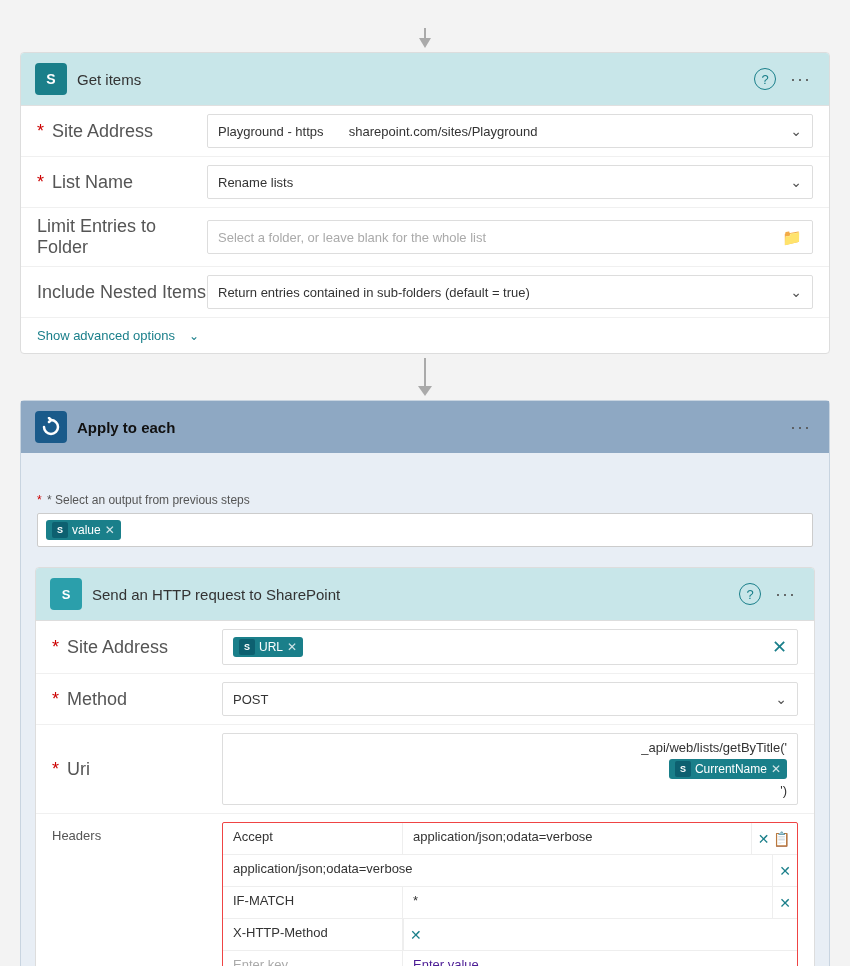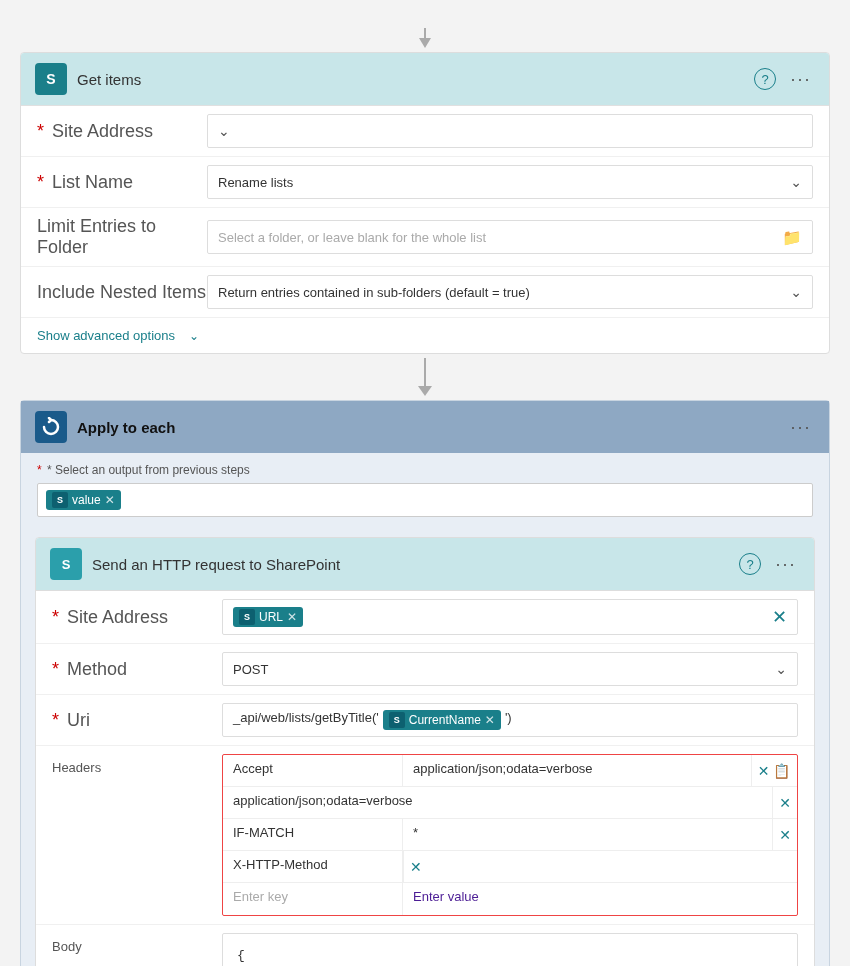--- a/index.html
+++ b/index.html
@@ -205,20 +205,21 @@
       font-size: 15px;
       font-weight: 700;
       color: #111;
       flex: 1;
     }
 
     
     .select-output-row {
       padding: 10px 16px;
       background: #e8eef5;
+      margin-top: 30px;
     }
 
     .select-output-label {
       font-size: 12px;
       color: #555;
       margin-bottom: 6px;
     }
 
     .required-star-small {
       color: #c00;
@@ -454,20 +455,25 @@
         <button class="icon-btn dots-btn">···</button>
       </div>
     </div>
 
     <div class="form-row">
       <div class="form-label">
         <span class="required-star">*</span>
         <span>Site Address</span>
       </div>
       <div class="form-control">
+        <span class="control-text">
+          <span>Playground - https</span>
+          &nbsp;&nbsp;&nbsp;&nbsp;&nbsp;
+          <span>sharepoint.com/sites/Playground</span>
+        </span>
         <span class="dropdown-arrow">⌄</span>
       </div>
     </div>
 
     <div class="form-row">
       <div class="form-label">
         <span class="required-star">*</span>
         <span>List Name</span>
       </div>
       <div class="form-control">
@@ -571,21 +577,21 @@
           <span class="control-text">POST</span>
           <span class="dropdown-arrow">⌄</span>
         </div>
       </div>
 
       <div class="form-row uri-row">
         <div class="form-label">
           <span class="required-star">*</span>
           <span>Uri</span>
         </div>
-        <div class="form-control" style="flex-wrap:wrap;gap:4px;align-items:flex-start;">
+        <div class="form-control" style="flex-wrap:wrap;gap:4px;align-items:flex-end;flex-direction:column;">
           <span class="uri-text">_api/web/lists/getByTitle('</span>
           <div class="token" style="background:#1a7f8a;">
             <div class="token-icon">
               <span style="font-size:9px;font-weight:bold;color:white;">S</span>
             </div>
             <span>CurrentName</span>
             <span class="token-x">✕</span>
           </div>
           <span class="uri-text">')</span>
         </div>

